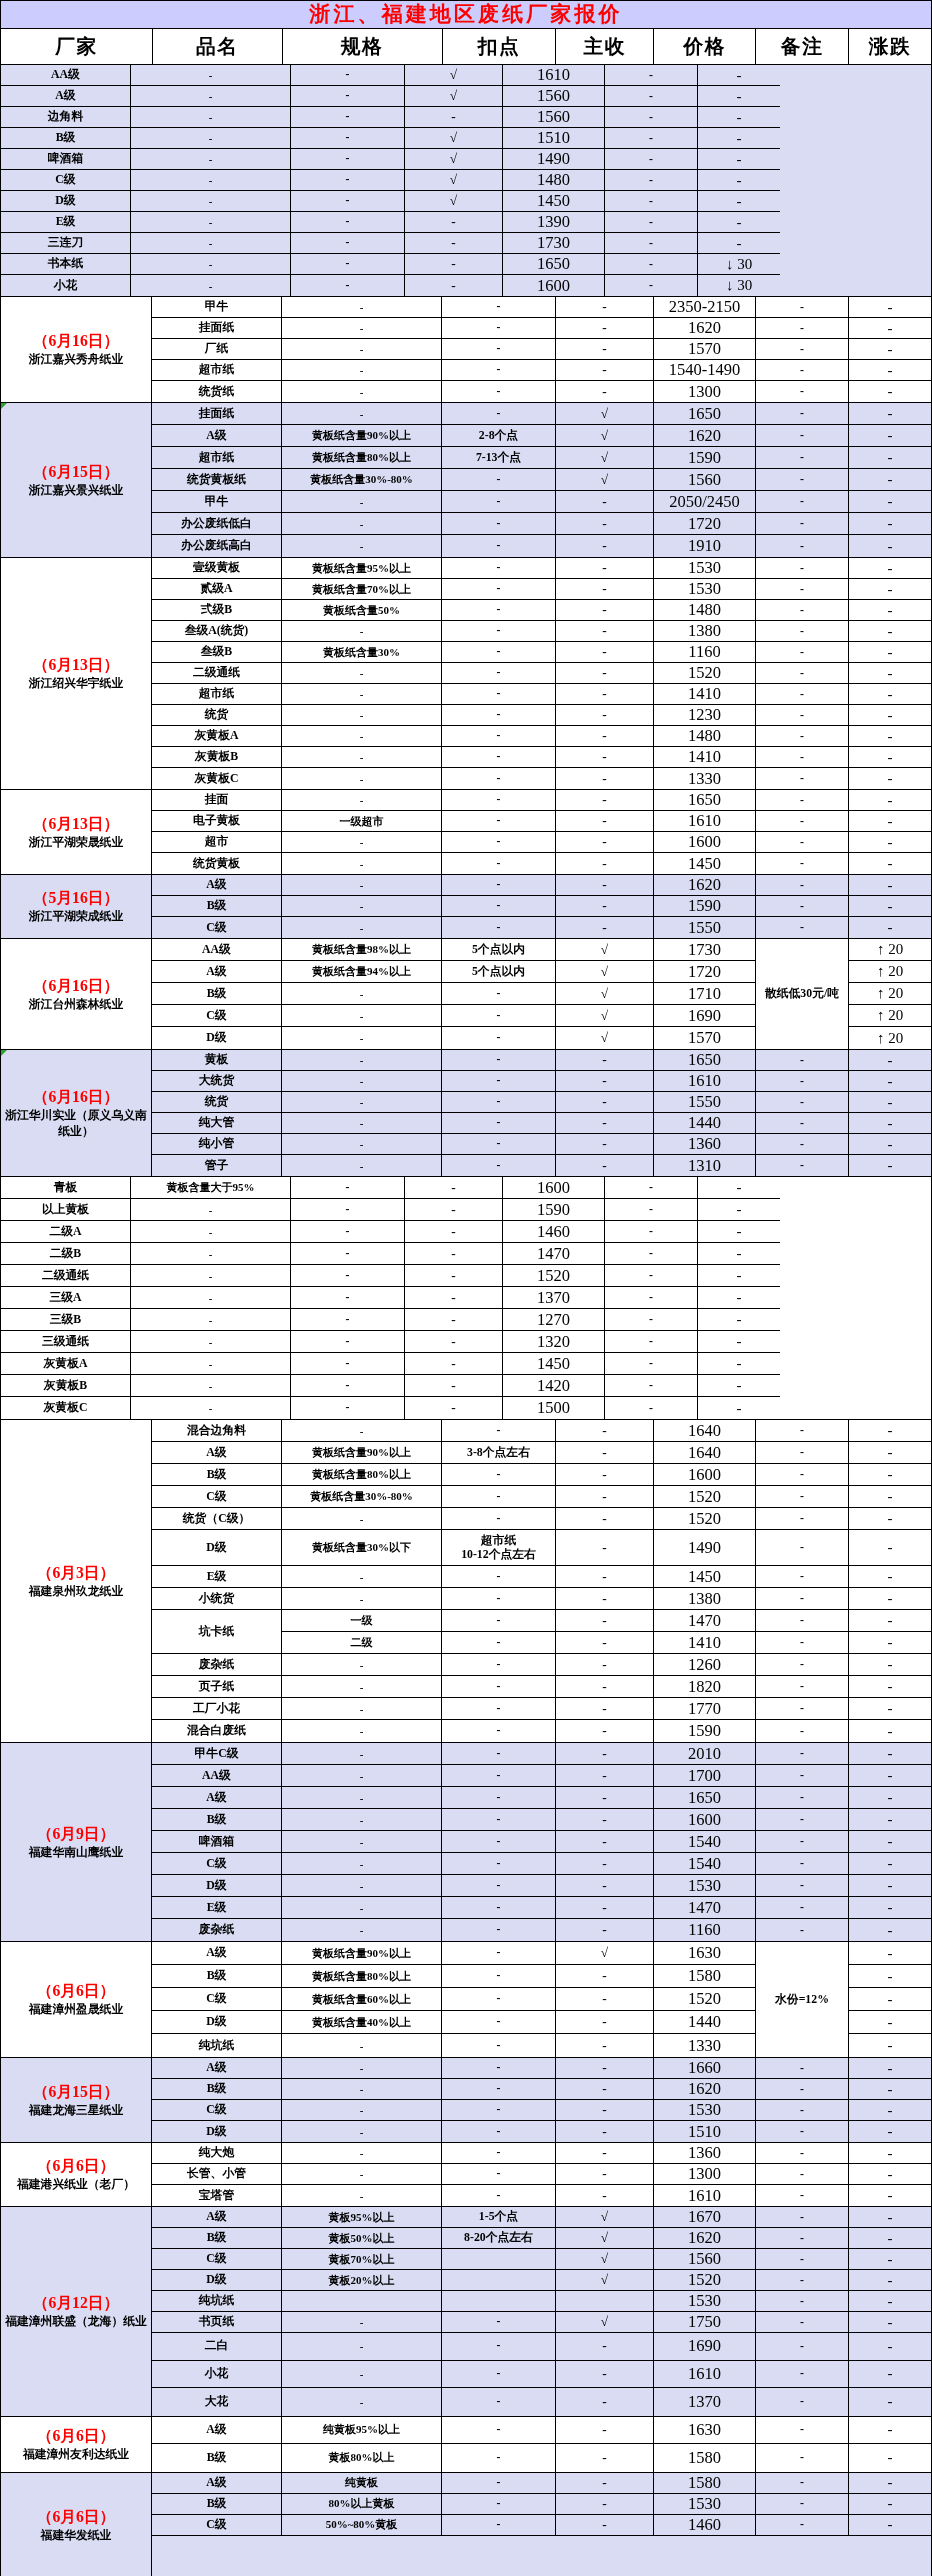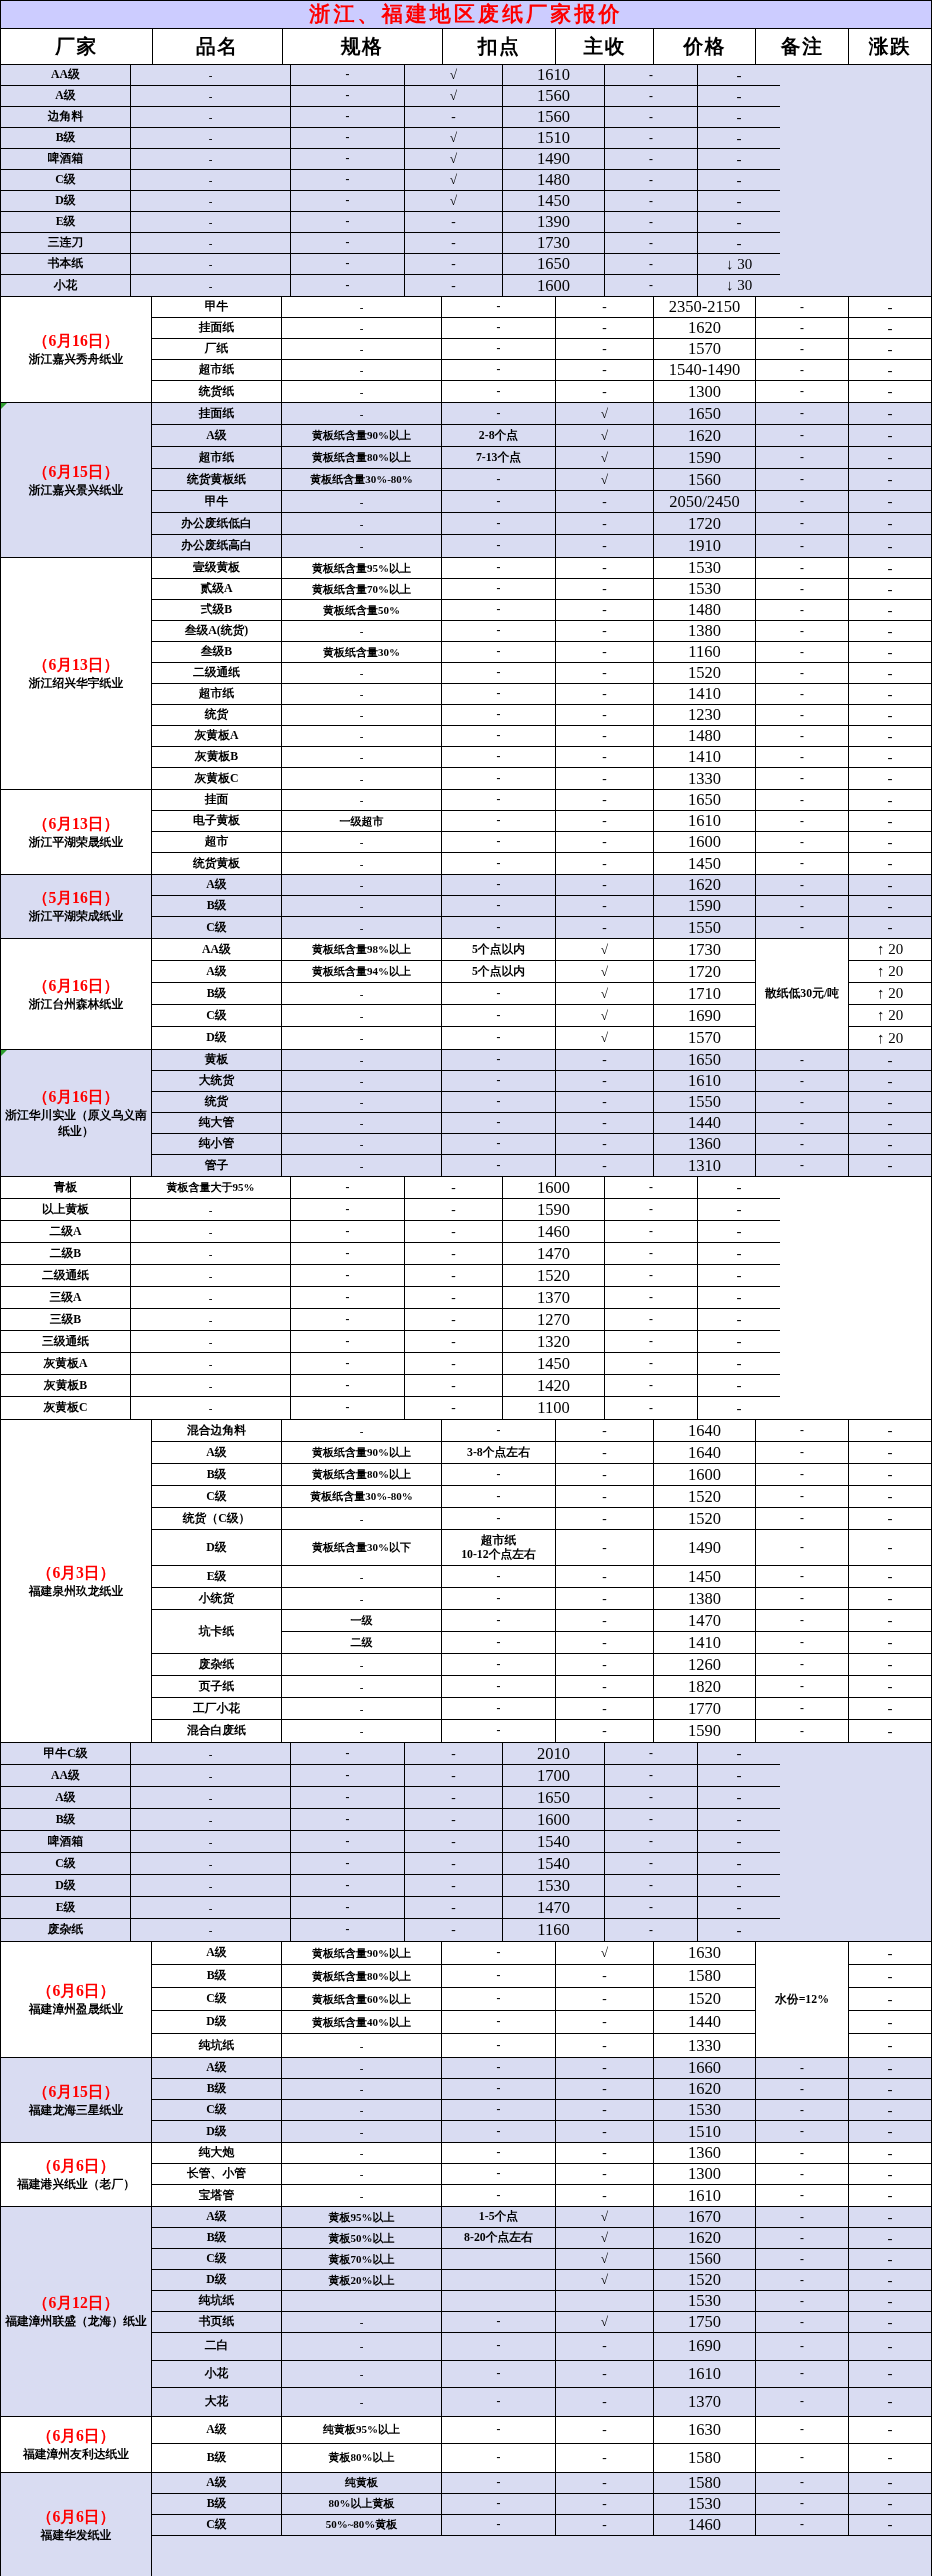--- a/index.html
+++ b/index.html
@@ -540,21 +540,21 @@
           <div class="cell c-spec" style="grid-area: 10 / 2;">-</div>
           <div class="cell c-ded" style="grid-area: 10 / 3;">-</div>
           <div class="cell c-recv" style="grid-area: 10 / 4;">-</div>
           <div class="cell c-price" style="grid-area: 10 / 5;">1420</div>
           <div class="cell c-note" style="grid-area: 10 / 6;">-</div>
           <div class="cell c-chg lastcol" style="grid-area: 10 / 7;">-</div>
           <div class="cell c-name lastrow" style="grid-area: 11 / 1;">灰黄板C</div>
           <div class="cell c-spec lastrow" style="grid-area: 11 / 2;">-</div>
           <div class="cell c-ded lastrow" style="grid-area: 11 / 3;">-</div>
           <div class="cell c-recv lastrow" style="grid-area: 11 / 4;">-</div>
-          <div class="cell c-price lastrow" style="grid-area: 11 / 5;">1100</div>
+          <div class="cell c-price lastrow" style="grid-area: 11 / 5;">1500</div>
           <div class="cell c-note lastrow" style="grid-area: 11 / 6;">-</div>
           <div class="cell c-chg lastcol lastrow" style="grid-area: 11 / 7;">-</div>
         </div>
       </div>
       <div class="section bg-white">
         <div class="factory-cell">
           <div class="factory-date">（6月3日）</div>
           <div class="factory-name">福建泉州玖龙纸业</div>
         </div>
         <div class="rows" style="grid-template-rows: 22px 22px 22px 22px 22px 36px 22px 22px 22px 22px 22px 22px 22px 22px;">
@@ -652,20 +652,24 @@
           <div class="cell c-name lastrow" style="grid-area: 14 / 1;">混合白废纸</div>
           <div class="cell c-spec lastrow" style="grid-area: 14 / 2;">-</div>
           <div class="cell c-ded lastrow" style="grid-area: 14 / 3;">-</div>
           <div class="cell c-recv lastrow" style="grid-area: 14 / 4;">-</div>
           <div class="cell c-price lastrow" style="grid-area: 14 / 5;">1590</div>
           <div class="cell c-note lastrow" style="grid-area: 14 / 6;">-</div>
           <div class="cell c-chg lastcol lastrow" style="grid-area: 14 / 7;">-</div>
         </div>
       </div>
       <div class="section bg-purple">
+        <div class="factory-cell">
+          <div class="factory-date">（6月9日）</div>
+          <div class="factory-name">福建华南山鹰纸业</div>
+        </div>
         <div class="rows" style="grid-template-rows: 22px 22px 22px 22px 22px 22px 22px 22px 22px;">
           <div class="cell c-name" style="grid-area: 1 / 1;">甲牛C级</div>
           <div class="cell c-spec" style="grid-area: 1 / 2;">-</div>
           <div class="cell c-ded" style="grid-area: 1 / 3;">-</div>
           <div class="cell c-recv" style="grid-area: 1 / 4;">-</div>
           <div class="cell c-price" style="grid-area: 1 / 5;">2010</div>
           <div class="cell c-note" style="grid-area: 1 / 6;">-</div>
           <div class="cell c-chg lastcol" style="grid-area: 1 / 7;">-</div>
           <div class="cell c-name" style="grid-area: 2 / 1;">AA级</div>
           <div class="cell c-spec" style="grid-area: 2 / 2;">-</div>

